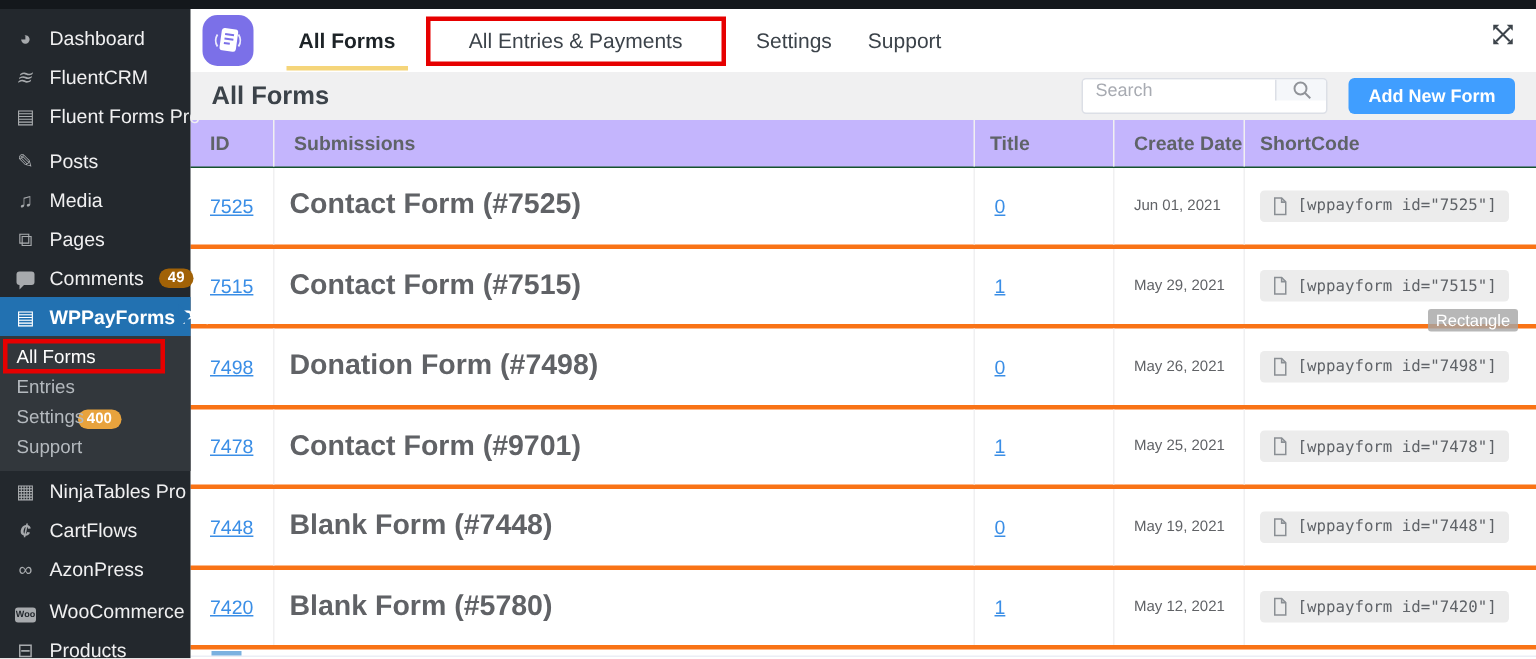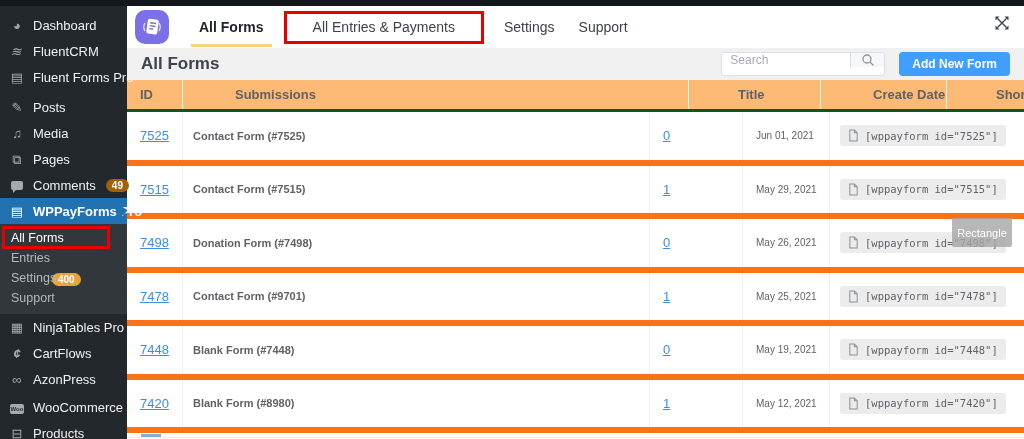--- a/index.html
+++ b/index.html
@@ -46,35 +46,35 @@
   .pagetitle { font-size:17px; color:#3c434a; }
   .searchgroup { margin-left:auto; display:flex; align-items:flex-start; height:24px; border:1px solid #dcdfe6; border-radius:3px; background:#fff; overflow:hidden; }
   .searchgroup input { border:0; outline:0; width:128px; padding:0 8px; font-size:12px; color:#606266; font-family:"Liberation Sans",sans-serif; }
   .searchgroup input::placeholder { color:#a8abb2; }
   .searchbtn { width:34px; background:#f5f7fa; border-left:1px solid #dcdfe6; display:flex; align-items:center; justify-content:center; cursor:pointer; }
   .addbtn { margin-left:14px; background:#409eff; color:#fff; border:0; border-radius:4px; font-size:12px; font-weight:bold; padding:0 13px; height:24px; cursor:pointer; font-family:"Liberation Sans",sans-serif; }
 
   
   .tablewrap { position:absolute; top:74px; left:0; right:0; bottom:0; background:#fff; }
   .grid-row { display:grid; grid-template-columns:56px 467px 93px 87px 1fr; }
-  .thead { height:32px; background:#fdba74; border-bottom:3px solid #14532d;gap:39px; }
+  .thead { height:32px; background:#c4b5fd; border-bottom:1px solid #14532d; }
   .thead .cell { font-size:13px; font-weight:bold; color:#5f6368; display:flex; align-items:center; }
-  .trow { height:53.5px; border-bottom:6px solid #f97316;text-align:center; }
+  .trow { height:53.5px; border-bottom:3px solid #f97316;text-align:center; }
   .cell { display:flex; align-items:center; border-right:1px solid #f0f0f1; padding-left:13px; overflow:hidden; }
   .cell.c-title { padding-left:10px; }
   .cell.c-short { border-right:0; padding-left:10px; }
   .idlink, .sublink { color:#3a8ee6; font-size:13px; text-decoration:underline; cursor:pointer; }
-  .ftitle { color:#606266; font-size:11px; font-weight:bold; }
+  .ftitle { color:#606266; font-size:19px; font-weight:bold; }
   .fdate { color:#606266; font-size:10px; }
   .shortpill { display:inline-flex; align-items:center; gap:6px; background:#ececec; border-radius:3px; padding:4px 8px; font-family:"DejaVu Sans Mono", monospace; font-size:10.5px; color:#5f6368; white-space:nowrap; cursor:pointer; }
   .partialrow { height:5px; border-bottom:1px solid #ebeef5; position:relative; }
   .sliver { position:absolute; left:14px; top:1px; width:20px; height:3px; background:#7ab1e0; }
 
   
-  .ann-tooltip { position:absolute; left:952px; top:218px; width:60px; height:29px; background:rgba(165,165,165,0.8); color:#fff; font-size:11px; border-radius:2px; display:flex; align-items:center; justify-content:center; z-index:40; }
+  .ann-tooltip { position:absolute; left:952px; top:206px; width:60px; height:15px; background:rgba(165,165,165,0.8); color:#fff; font-size:11px; border-radius:2px; display:flex; align-items:center; justify-content:center; z-index:40; }
 </style>
 </head>
 <body>
 
 <div class="screen">
 
   <aside class="sidebar">
     <div class="mi">
       <span class="ico">◕</span>
       <span class="lbl">Dashboard</span>
@@ -325,21 +325,21 @@
               <span>[wppayform id="7448"]</span>
             </span>
           </div>
       </div>
 
       <div class="grid-row trow">
         <div class="cell">
             <a class="idlink">7420</a>
           </div>
         <div class="cell c-title">
-            <span class="ftitle">Blank Form (#8980)</span>
+            <span class="ftitle">Blank Form (#5780)</span>
           </div>
         <div class="cell">
             <a class="sublink">1</a>
           </div>
         <div class="cell">
             <span class="fdate">May 12, 2021</span>
           </div>
         <div class="cell c-short">
             <span class="shortpill">
               <svg width="11" height="13" viewBox="0 0 12 14">

